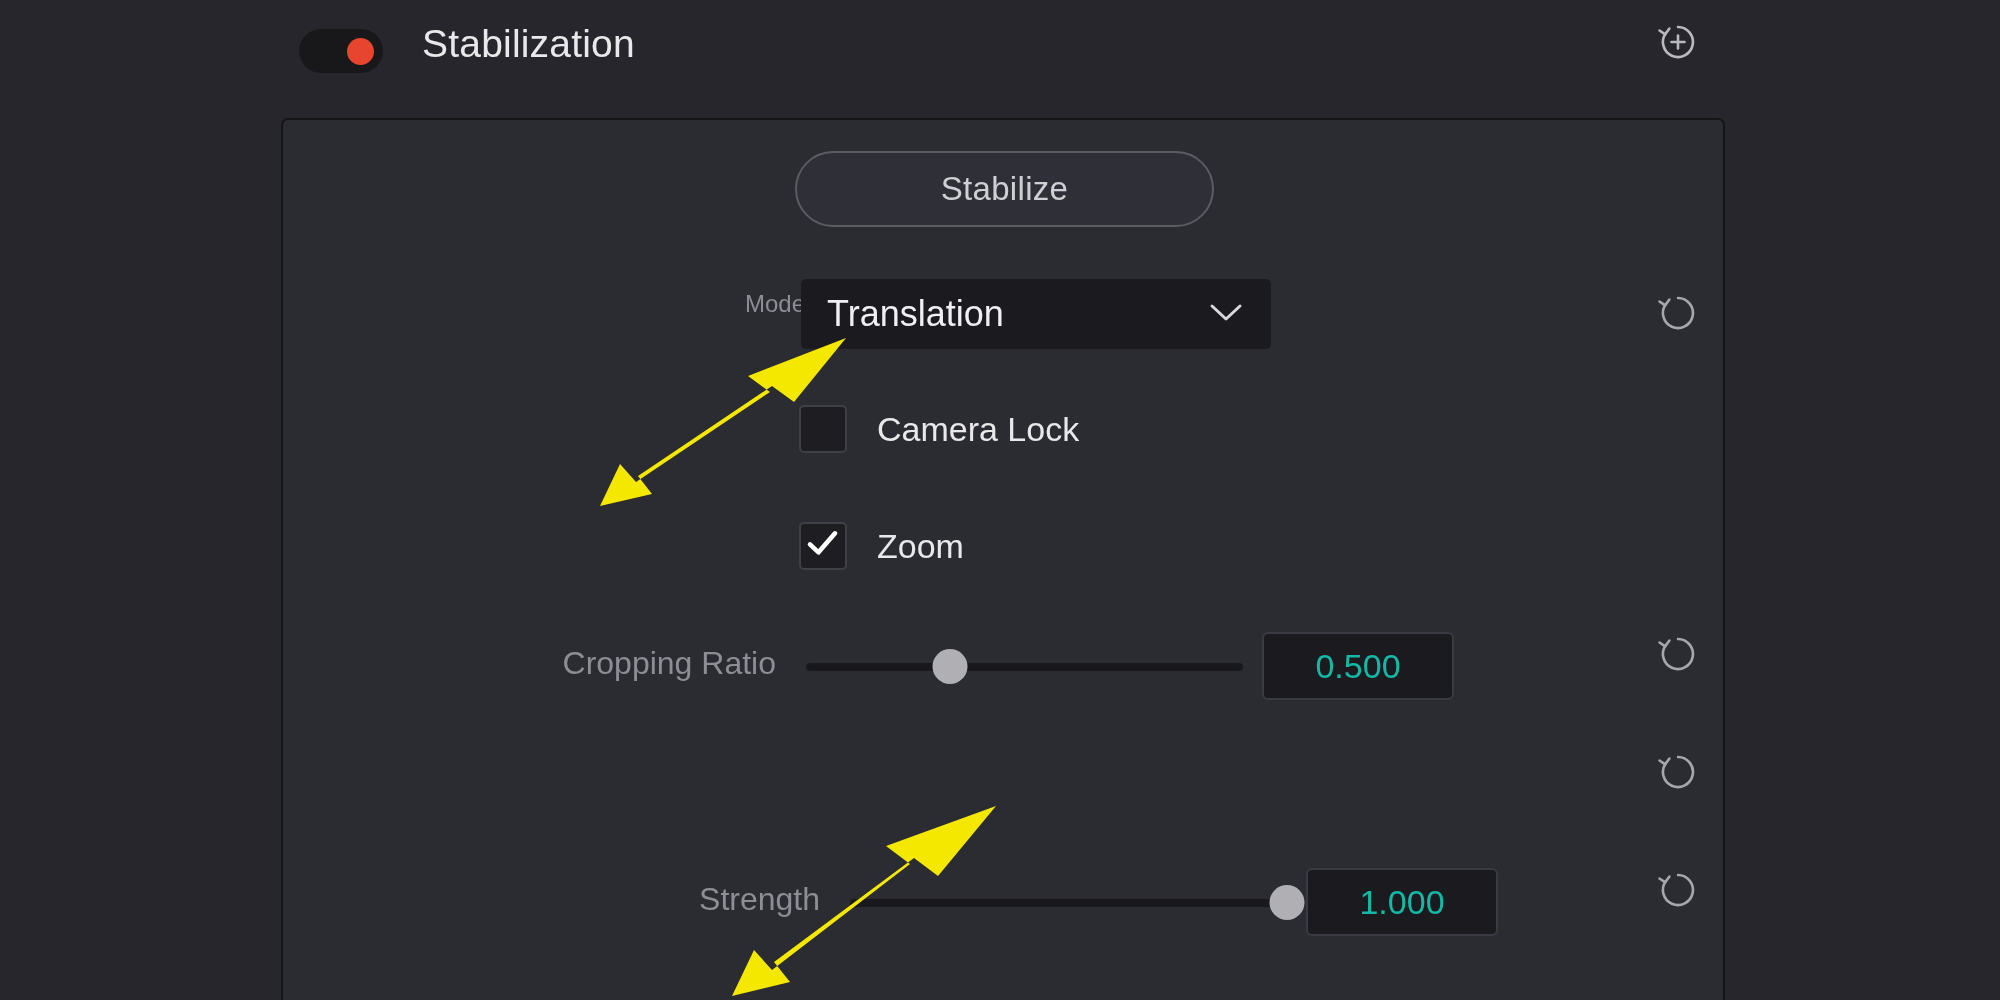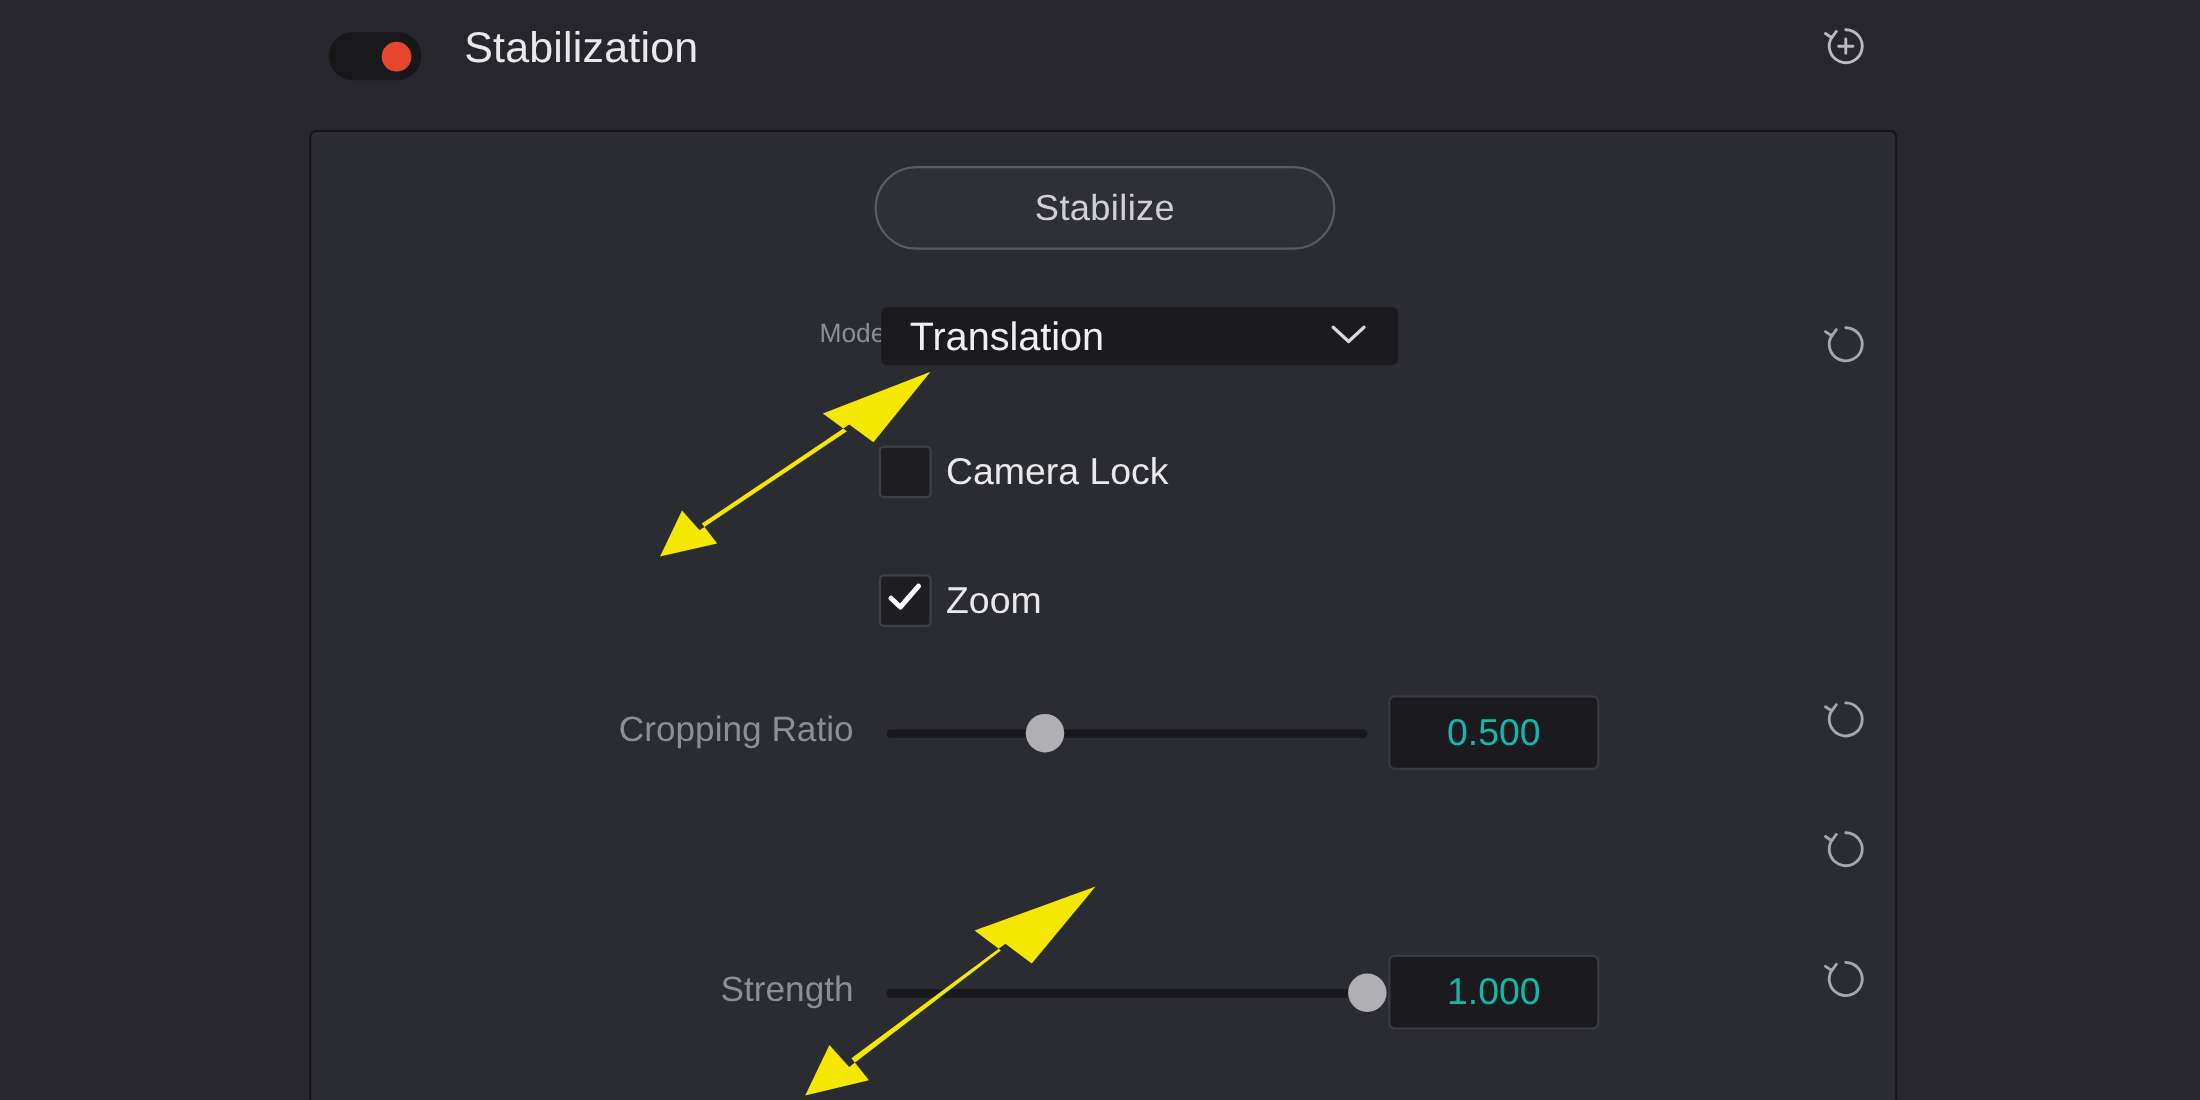--- a/index.html
+++ b/index.html
@@ -114,21 +114,21 @@
     left: 645px;
     top: 290px;
     width: 160px;
     text-align: right;
   }
   .mode-select {
     position: absolute;
     left: 801px;
     top: 279px;
     width: 470px;
-    height: 53px;
+    height: 70px;
     background: #1b1b1f;
     border-radius: 5px;
     box-sizing: border-box;
     display: flex;
     align-items: center;
   }
   .mode-value {
     position: absolute;
     left: 26px;
     font-size: 36px;
@@ -159,21 +159,21 @@
     flex: none;
   }
   .checkbox.checked { background: #1e1e22; }
   .check-mark {
     position: absolute;
     left: 50%;
     top: 50%;
     transform: translate(-50%, -52%);
   }
   .check-label {
-    margin-left: 13px;
+    margin-left: 30px;
     font-size: 34px;
     color: #e9e9ec;
     white-space: nowrap;
   }
 
   
   .slider-row {
     position: absolute;
     left: 281px;
     width: 1444px;
@@ -310,21 +310,21 @@
     </svg>
   </div>
 
   <div class="icon-btn" style="left:1652px; top:746px;">
     <svg width="46" height="46" viewBox="0 0 46 46" fill="none" stroke="#a6a6ad" stroke-width="2.6" stroke-linecap="round" stroke-linejoin="round">
       <path d="M23 8 A15 15 0 1 1 10.8 14.2"></path>
       <polyline points="4.5,11.5 10.2,15.3 14.4,9.6"></polyline>
     </svg>
   </div>
 
-  <div class="slider-row" style="top:868px;">
+  <div class="slider-row" style="top:868px;margin-left:44px;">
     <div class="slider-label label-dim">Strength</div>
     <div class="track-wrap">
       <div class="track"></div>
       <div class="thumb" id="thumb2" style="left: 100%;"></div>
     </div>
     <div class="value-box">1.000</div>
   </div>
   <div class="icon-btn" style="left:1652px; top:864px;">
     <svg width="46" height="46" viewBox="0 0 46 46" fill="none" stroke="#a6a6ad" stroke-width="2.6" stroke-linecap="round" stroke-linejoin="round">
       <path d="M23 8 A15 15 0 1 1 10.8 14.2"></path>

